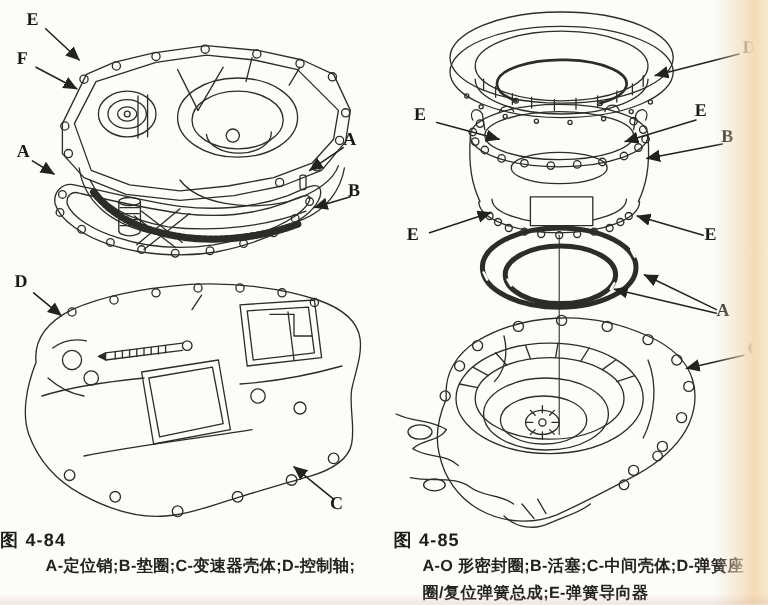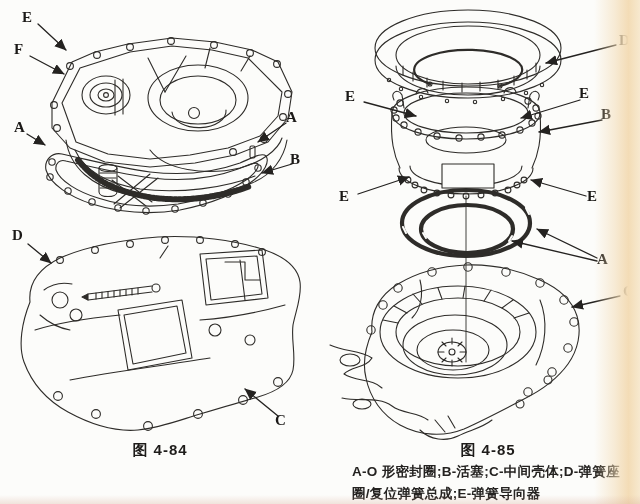--- a/index.html
+++ b/index.html
@@ -18,21 +18,21 @@
     background:linear-gradient(to bottom, rgba(214,170,150,0) 0%, rgba(214,170,150,.30) 100%);
     pointer-events:none;
   }
   svg.art{position:absolute;left:0;top:0;}
   .callout{
     position:absolute;
     font-family:"Liberation Serif", serif;
     font-weight:bold;font-size:15px;line-height:15px;color:#1b1917;
   }
   .fig-title{
-    position:absolute;text-align:center;
+    position:absolute;
     font-size:15px;font-weight:700;color:#1e1c1a;letter-spacing:1px;
   }
   .legend-line{
     position:absolute;font-size:13.5px;font-weight:700;color:#242220;
     letter-spacing:.3px;white-space:nowrap;
   }
 </style>
 </head>
 <body>
 
@@ -293,20 +293,21 @@
   <span class="callout" style="left:619px;top:33px">D</span>
   <span class="callout" style="left:345px;top:89px">E</span>
   <span class="callout" style="left:579px;top:86px">E</span>
   <span class="callout" style="left:601px;top:107px">B</span>
   <span class="callout" style="left:339px;top:189px">E</span>
   <span class="callout" style="left:587px;top:189px">E</span>
   <span class="callout" style="left:597px;top:252px">A</span>
   <span class="callout" style="left:623px;top:284px">C</span>
 
   <div class="fig-title" style="left:0;top:441px;width:320px">图  4-84</div>
+  <div class="legend-line" style="left:38px;top:463px">A-定位销;B-垫圈;C-变速器壳体;D-控制轴;</div>
 
   <div class="fig-title" style="left:328px;top:441px;width:320px">图  4-85</div>
   <div class="legend-line" style="left:352px;top:463px">A-O 形密封圈;B-活塞;C-中间壳体;D-弹簧座</div>
   <div class="legend-line" style="left:352px;top:485px">圈/复位弹簧总成;E-弹簧导向器</div>
 
   <div class="edge-band"></div>
   <div class="bottom-band"></div>
 </div>
 
 </body></html>

